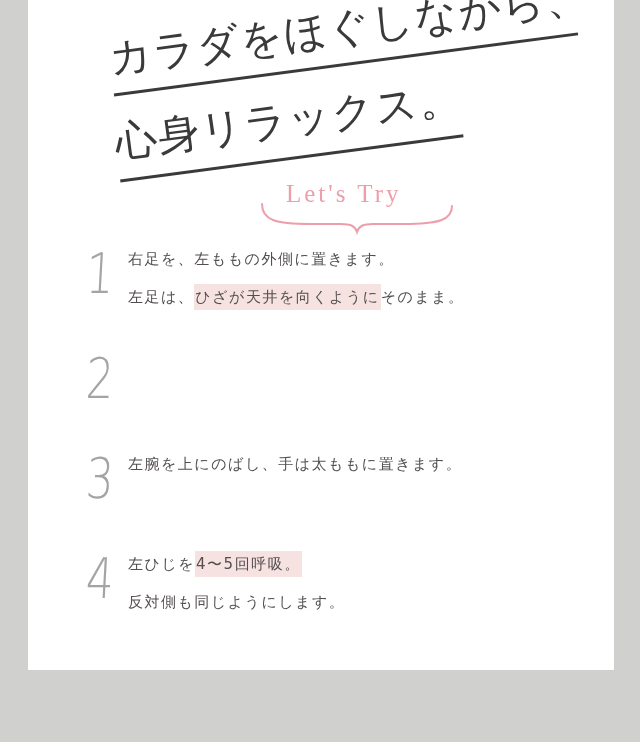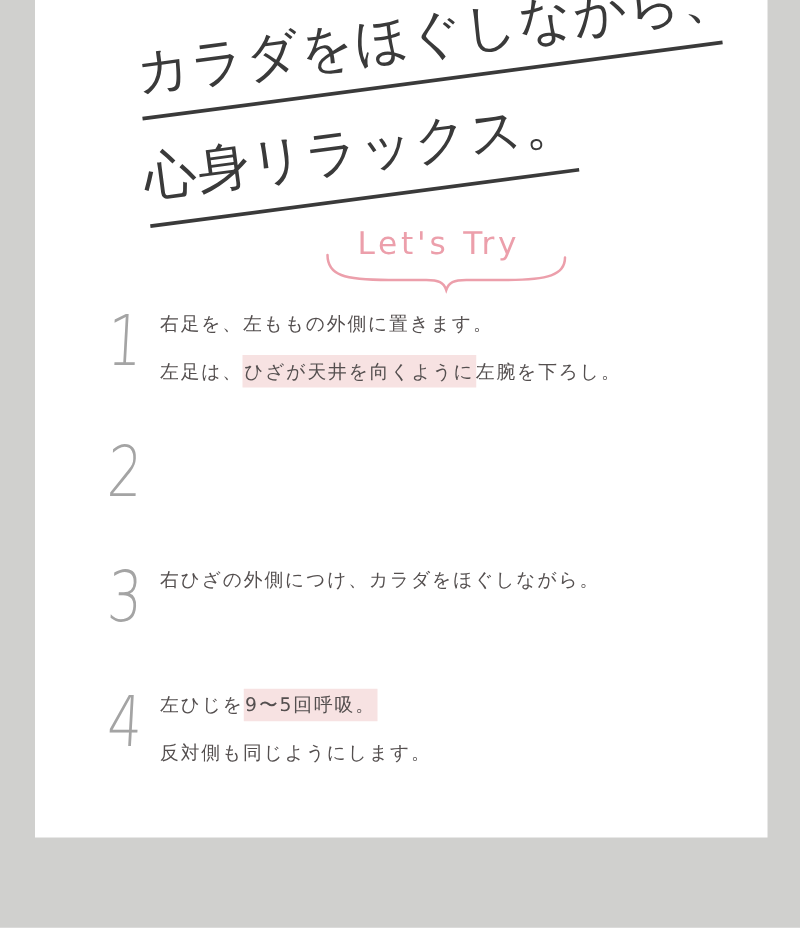--- a/index.html
+++ b/index.html
@@ -45,20 +45,21 @@
   .title-line.l1{ left:78px; top:34px;  width:468px; padding-bottom:10px; }
   .title-line.l2{ left:84px; top:118px; width:346px; padding-bottom:12px; }
   
   .lets-try{
     position:absolute;
     left:258px; top:180px;
     font-size:25px;
     letter-spacing:3px;
     color:var(--pink);
     font-weight:400;
+    font-family:Liberation Serif, serif;
   }
   .brace{
     position:absolute;
     left:231px; top:201px;
     width:196px; height:34px;
     color:var(--pink);
   }
   
   .steps{
     position:absolute;
@@ -111,35 +112,35 @@
 
     <svg class="brace" viewBox="0 0 196 34" aria-hidden="true">
       <path d="M3,3 C3,19 16,23 52,23 L82,23 C92,23 96,25 98,31 C100,25 104,23 114,23 L144,23 C180,23 193,19 193,5" fill="none" stroke="currentColor" stroke-width="2" stroke-linecap="round"></path>
     </svg>
 
     <div class="steps">
         <div class="step-row">
           <div class="step-number">1</div>
           <div class="step-text">
             <div class="step-line"><span>右足を、左ももの外側に置きます。</span></div>
-            <div class="step-line"><span>左足は、</span><span class="hl">ひざが天井を向くように</span><span>左腕を下ろし。</span></div>
+            <div class="step-line"><span>左足は、</span><span class="hl">ひざが天井を向くように</span><span>そのまま。</span></div>
           </div>
         </div>
         <div class="step-row">
           <div class="step-number">2</div>
         </div>
         <div class="step-row">
           <div class="step-number">3</div>
           <div class="step-text">
-            <div class="step-line"><span>右ひざの外側につけ、カラダをほぐしながら。</span></div>
+            <div class="step-line"><span>左腕を上にのばし、手は太ももに置きます。</span></div>
           </div>
         </div>
         <div class="step-row">
           <div class="step-number">4</div>
           <div class="step-text">
-            <div class="step-line"><span>左ひじを</span><span class="hl">9〜5回呼吸。</span></div>
+            <div class="step-line"><span>左ひじを</span><span class="hl">4〜5回呼吸。</span></div>
             <div class="step-line"><span>反対側も同じようにします。</span></div>
           </div>
         </div>
       </div>
 
   </div>
 </div>
 
 </body></html>

